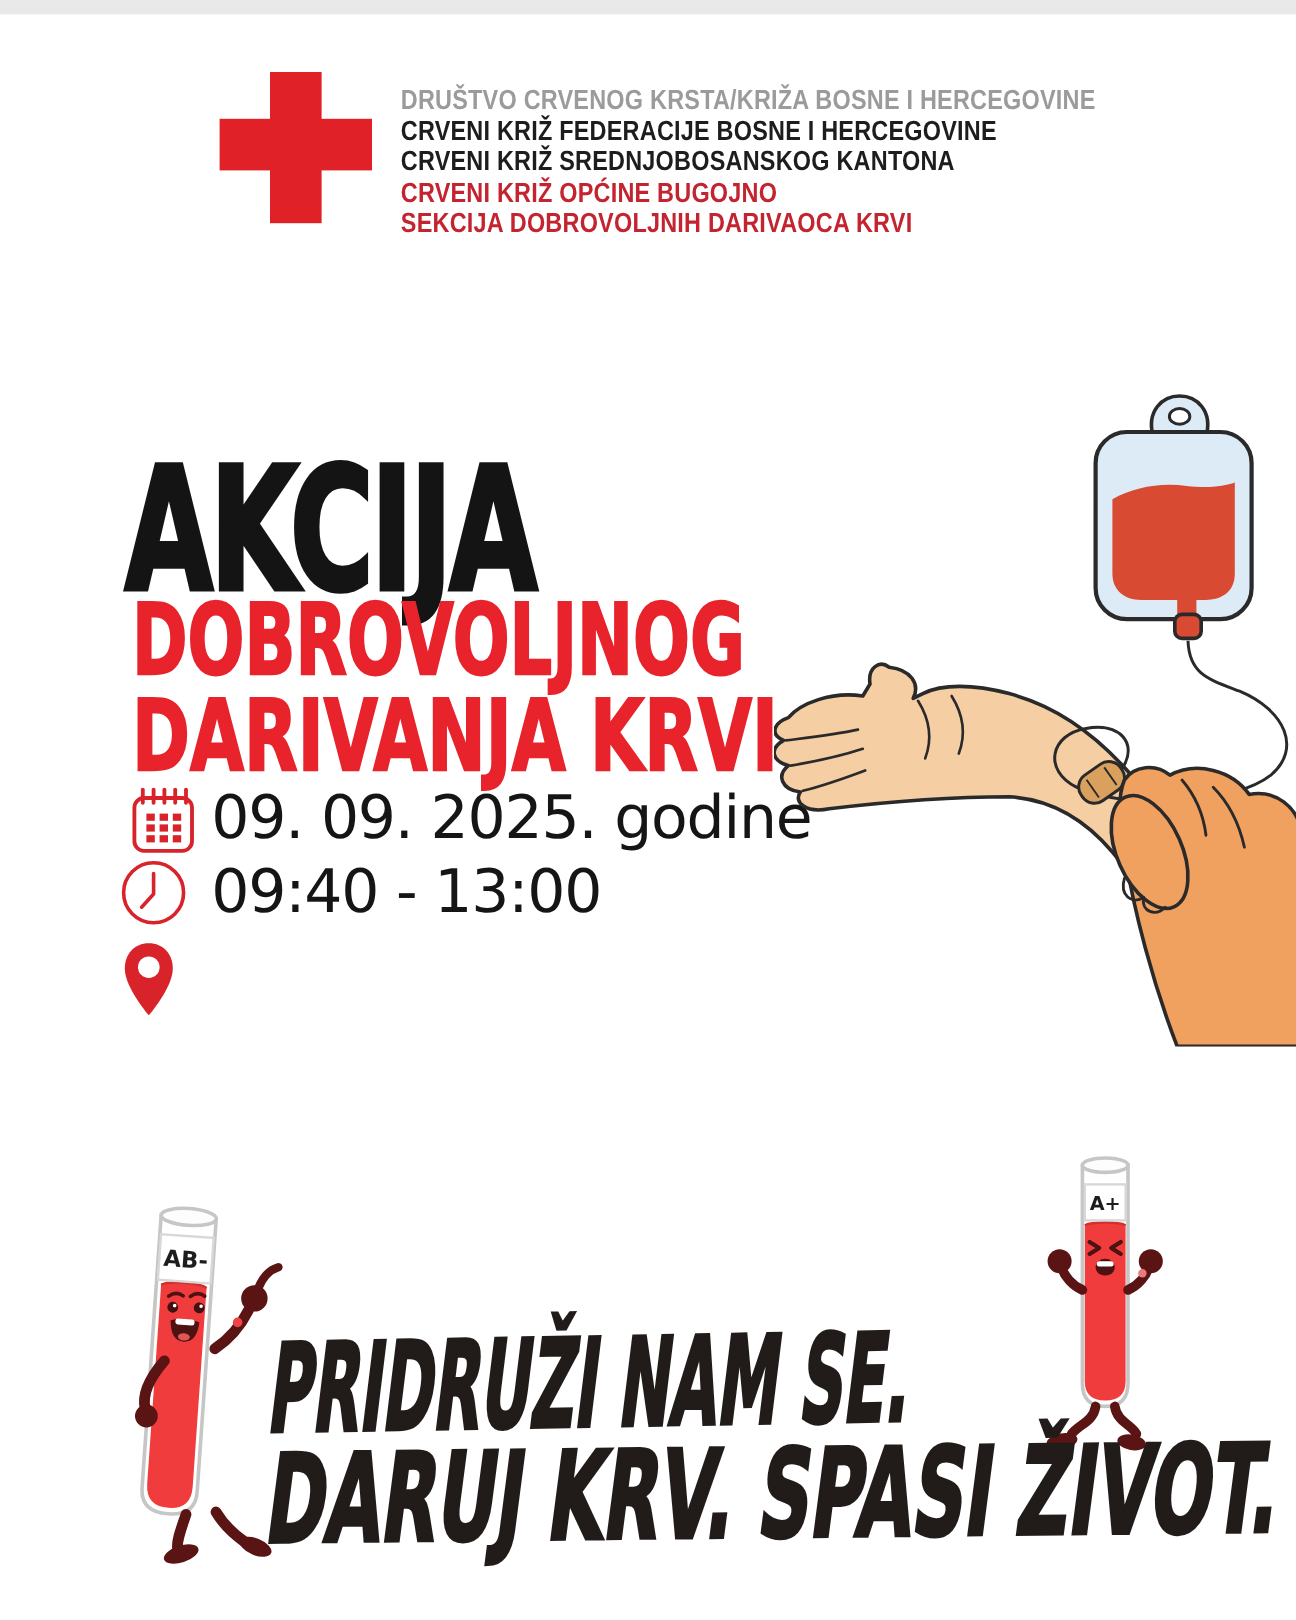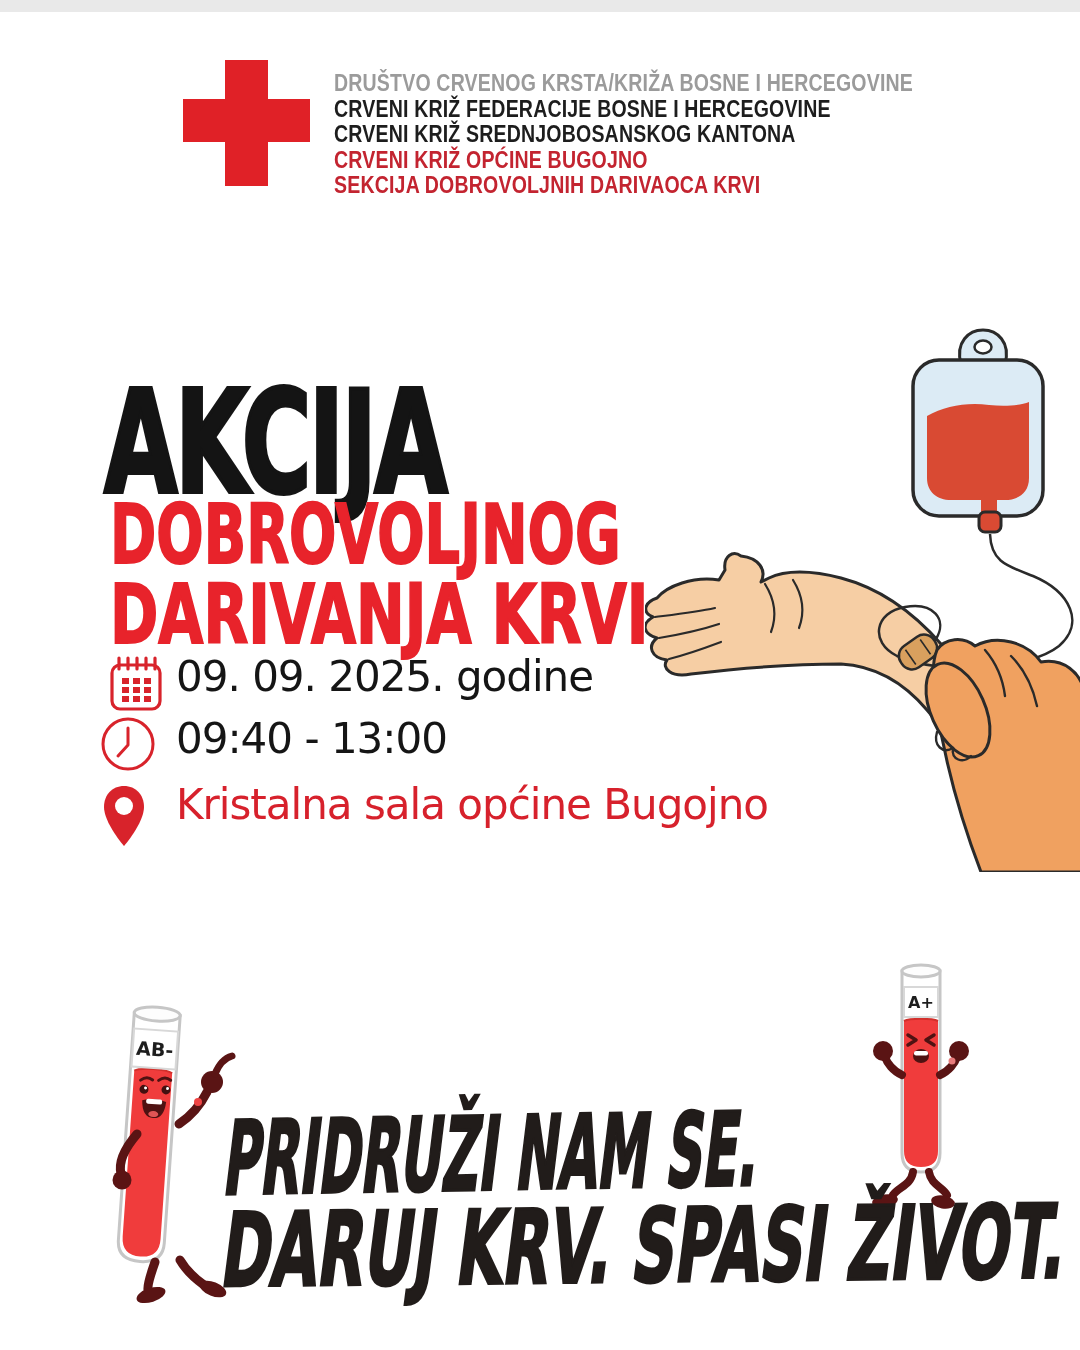--- a/index.html
+++ b/index.html
@@ -23,21 +23,21 @@
           -webkit-text-stroke:4px #141414;letter-spacing:-4px;
           transform:scaleX(.67);transform-origin:left top;white-space:nowrap}
   .subtitle{position:absolute;left:110px;font-family:"DejaVu Sans",sans-serif;font-weight:bold;
             font-size:82px;line-height:1;color:#e8232b;-webkit-text-stroke:2px #e8232b;
             transform-origin:left top;white-space:nowrap}
   .sub1{top:482px;transform:scaleX(.68)}
   .sub2{top:562px;transform:scaleX(.71)}
 
   
   .detail-text{position:absolute;left:176px;font-family:"DejaVu Sans",sans-serif;
-               font-size:42px;line-height:1;letter-spacing:-1px;color:#151515;white-space:nowrap}
+               font-size:50px;line-height:1;letter-spacing:-1px;color:#151515;white-space:nowrap}
   .detail-date{top:644px}
   .detail-time{top:706px}
   .detail-loc{top:772px;color:#d7212c}
   .icon-cal{position:absolute;left:106px;top:642px}
   .icon-clock{position:absolute;left:99px;top:703px}
   .icon-pin{position:absolute;left:101px;top:770px}
 
   
   .illus{position:absolute;left:645px;top:300px;width:440px;height:560px}
   .tube-left{position:absolute;left:85px;top:960px;width:260px;height:360px}
@@ -99,21 +99,20 @@
   <svg class="icon-clock" width="58" height="58" viewBox="0 0 58 58">
     <circle cx="29" cy="29" r="25" fill="none" stroke="#d8232b" stroke-width="3"></circle>
     <path d="M29 13 L29 30 L19 41" fill="none" stroke="#d8232b" stroke-width="3" stroke-linecap="round" stroke-linejoin="round"></path>
   </svg>
   <div class="detail-text detail-time">09:40 - 13:00</div>
 
   <svg class="icon-pin" width="46" height="68" viewBox="0 0 46 68">
     <path d="M23 4 C11 4 3 13 3 25 C3 41 23 64 23 64 C23 64 43 41 43 25 C43 13 35 4 23 4 Z" fill="#d8232b"></path>
     <circle cx="23" cy="24" r="9" fill="#ffffff"></circle>
   </svg>
-  <div class="detail-text detail-loc">Kristalna sala općine Bugojno</div>
 
   <svg class="illus" viewBox="0 0 440 560">
 
     <g>
       <path d="M96 244 C88 238 78 244 80 258 L74 268 C48 264 22 274 12 286 C0 290 -4 300 8 305
                C-4 312 -2 322 12 326 C2 334 6 346 22 348 C16 356 26 366 46 362
                C96 356 150 352 196 352 C232 354 260 372 282 398 C294 412 306 430 318 448
                L368 436 C346 398 322 362 296 332 C268 300 234 276 196 266
                C166 258 140 258 124 266 L116 270 C122 258 114 246 96 244 Z" fill="#f6cea4" stroke="#2a2a2a" stroke-width="3" stroke-linejoin="round"></path>
       <g fill="none" stroke="#2a2a2a" stroke-width="2.2" stroke-linecap="round">

